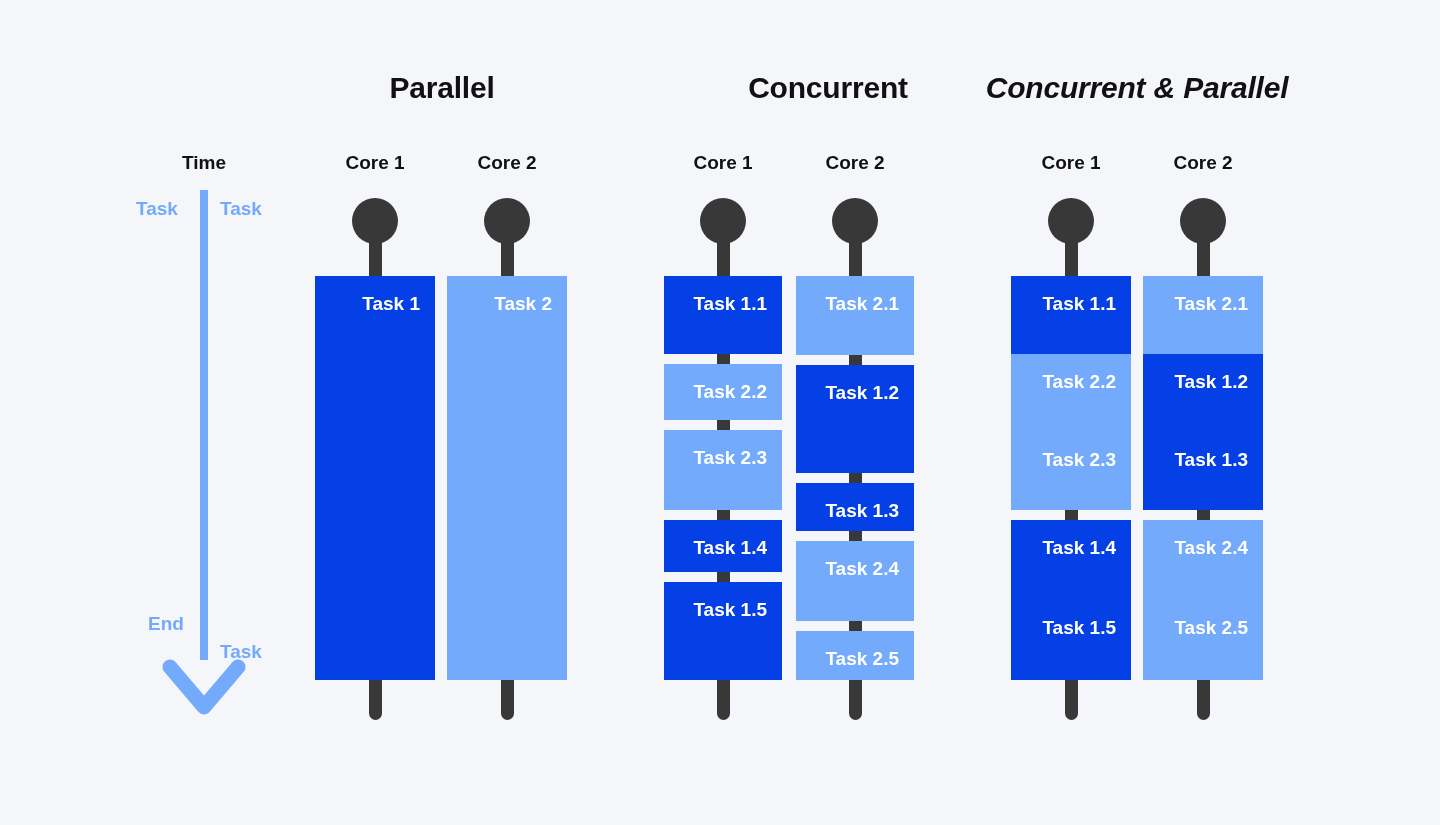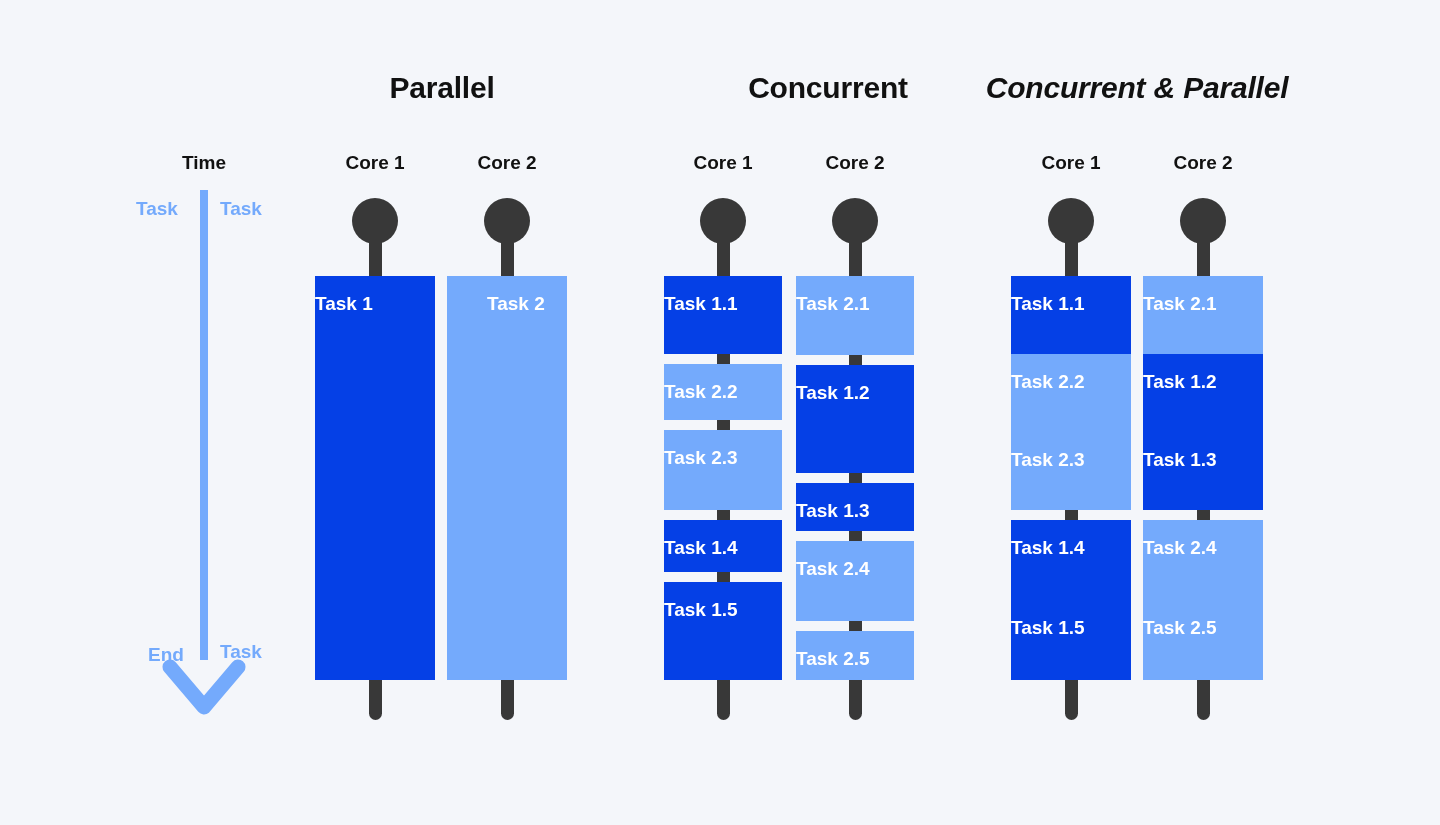--- a/index.html
+++ b/index.html
@@ -66,21 +66,21 @@
   .legend-word {
     position: absolute;
     font-size: 19px;
     font-weight: bold;
     color: #74aafc;
     white-space: nowrap;
     line-height: 23px;
   }
   .legend-start { left: 136px; top: 197px; }
   .legend-task-top { left: 220px; top: 197px; }
-  .legend-end { left: 148px; top: 643px; }
+  .legend-end { left: 148px; top: 612px; }
   .legend-task-bottom { left: 220px; top: 640px; }
 
   .time-bar {
     position: absolute;
     left: 200px;
     top: 190px;
     width: 8px;
     height: 470px;
     background: #74aafc;
   }
@@ -140,21 +140,21 @@
     line-height: 23px;
     text-align: center;
     white-space: nowrap;
   }
   .task-block.dark { background: #0540e6; }
   .task-block.light { background: #74aafc; }
   .task-block .task-label {
     position: absolute;
     left: 0;
     right: 15px;
-    text-align: left;
+    text-align: right;
   }
 </style>
 </head>
 <body>
 
 <div id="canvas">
 
   <div>
     <div class="time-label">Time</div>
     <div class="legend-word legend-start">Task</div>

